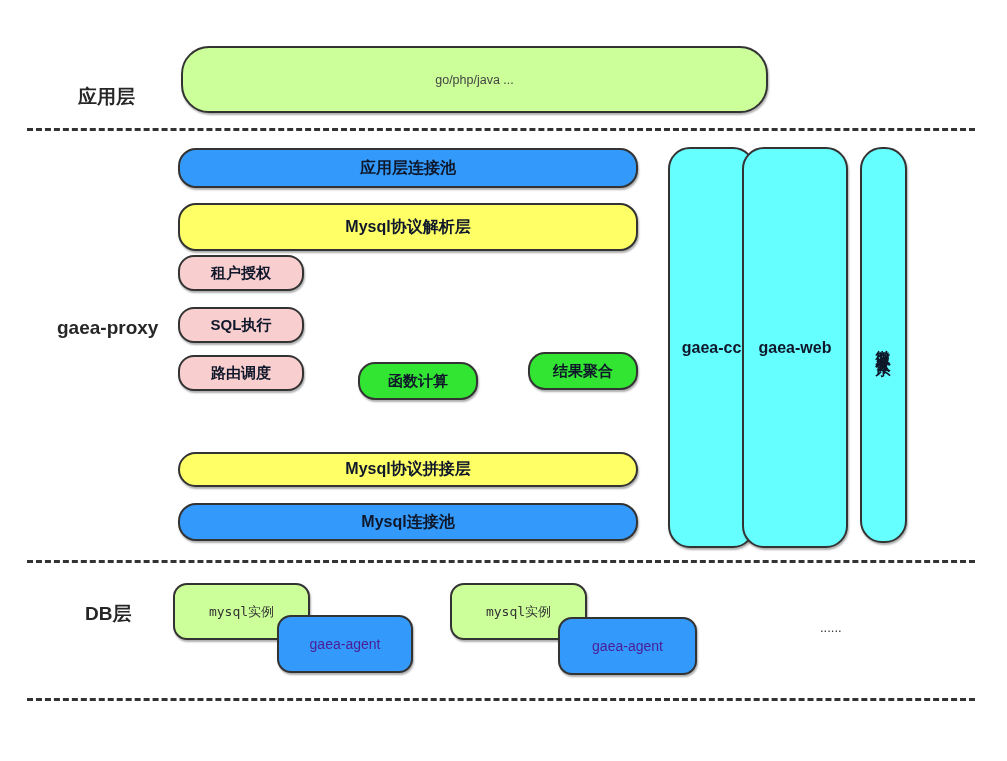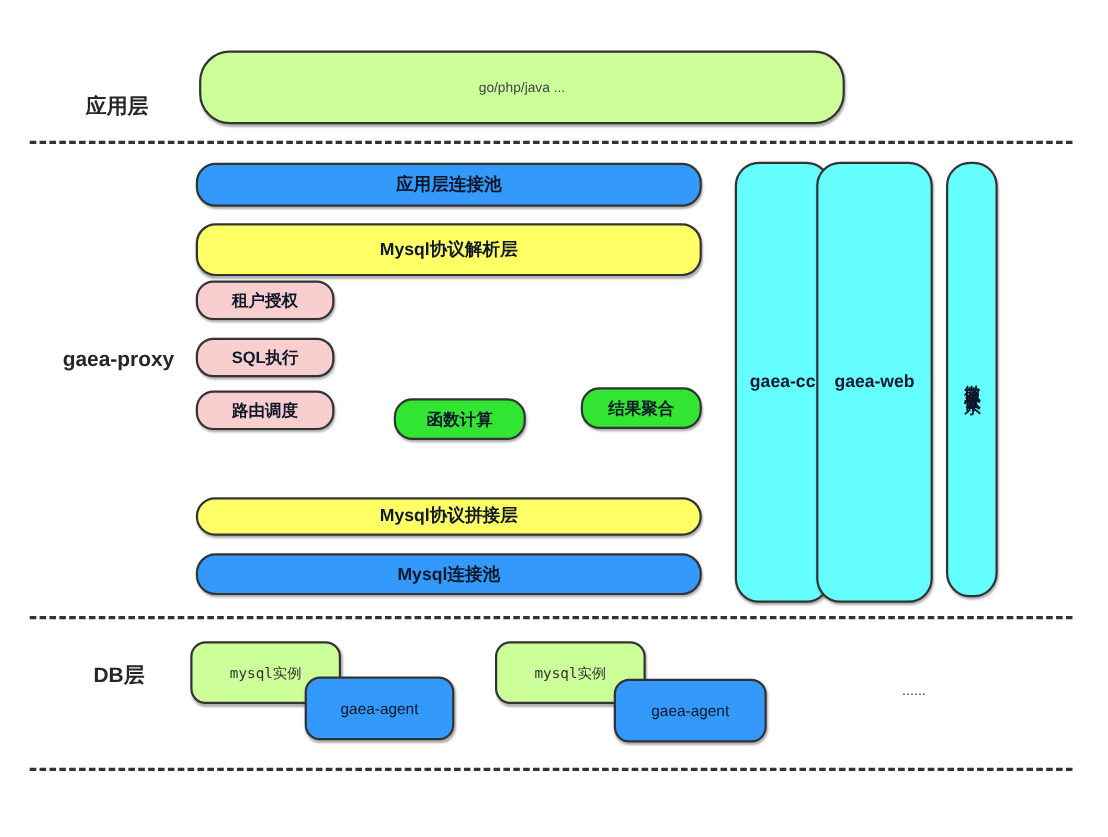--- a/index.html
+++ b/index.html
@@ -60,21 +60,21 @@
   .db-label{left:85px;top:601px;}
   .db-instance{
     width:137px;height:57px;border-radius:14px;background:var(--app-green,#ccff99);
     font-family:"DejaVu Sans Mono","Liberation Mono",monospace;
     font-weight:400;font-size:13px;color:#333;
   }
   .g1-instance{left:173px;top:583px;}
   .g2-instance{left:450px;top:583px;}
   .db-agent{
     height:58px;border-radius:14px;background:var(--pool-blue,#3399fa);
-    font-weight:400;font-size:14px;color:#0f172a;
+    font-weight:400;font-size:14px;color:#4c1d95;
   }
   .g1-agent{left:277px;top:615px;width:136px;}
   .g2-agent{left:558px;top:617px;width:139px;}
   .ellipsis{left:820px;top:620px;font-size:13px;color:#333;font-weight:400;}
   .dash3{top:698px;}
 </style>
 </head>
 <body>
 
 <div class="canvas">

